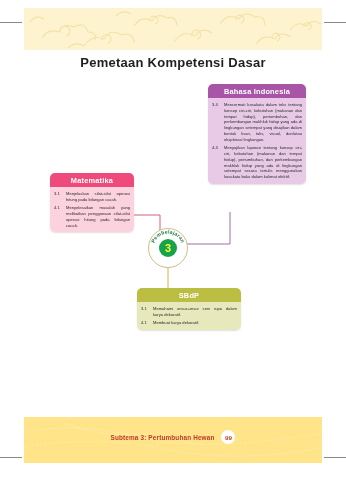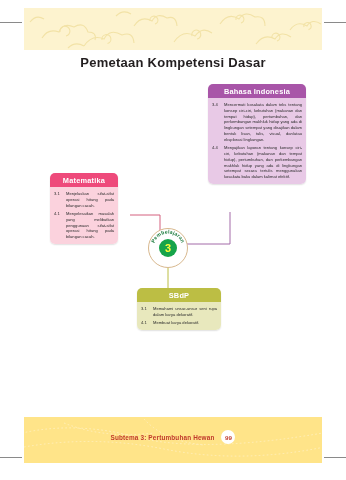--- a/index.html
+++ b/index.html
@@ -39,26 +39,26 @@
   .kd:last-child{margin-bottom:0;}
   .kd .num{flex:0 0 9px;font-size:4.1px;line-height:1.42;color:#2b2b2b;text-align:left;}
   .kd .txt{flex:1;font-size:4.1px;line-height:1.42;color:#2b2b2b;text-align:justify;}
 
   
   #card-bind{left:208px;top:84px;width:98px;}
   #card-bind .hd{background:#a855a8;}
   #card-bind .bd{background:#e8c9e6;}
 
   
-  #card-mtk{left:50px;top:173px;width:68px;}
+  #card-mtk{left:50px;top:173px;width:84px;}
   #card-mtk .hd{background:#ee4a7b;}
   #card-mtk .bd{background:#fbd2dd;}
 
   
-  #card-sbdp{left:137px;top:288px;width:84px;}
+  #card-sbdp{left:137px;top:288px;width:104px;}
   #card-sbdp .hd{background:#bcbe44;}
   #card-sbdp .bd{background:#e8e8bd;}
 
   
   .hub{position:absolute;left:148px;top:228px;width:40px;height:40px;}
   .hub .ring{position:absolute;inset:0;border-radius:50%;
              background:#ffffff;border:.9px solid #d8b88e;}
   .hub .core{position:absolute;left:11px;top:11px;width:18px;height:18px;
              border-radius:50%;background:#16a44a;
              display:flex;align-items:center;justify-content:center;}

